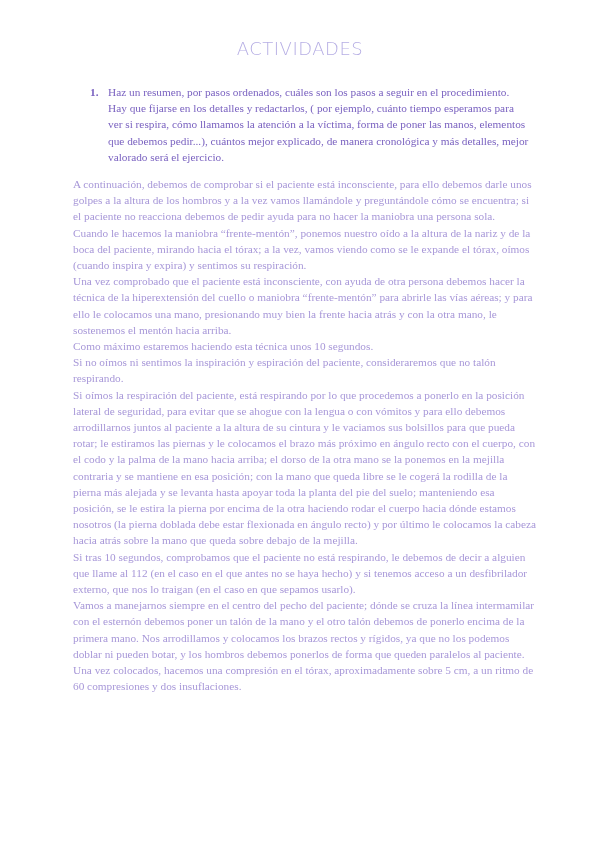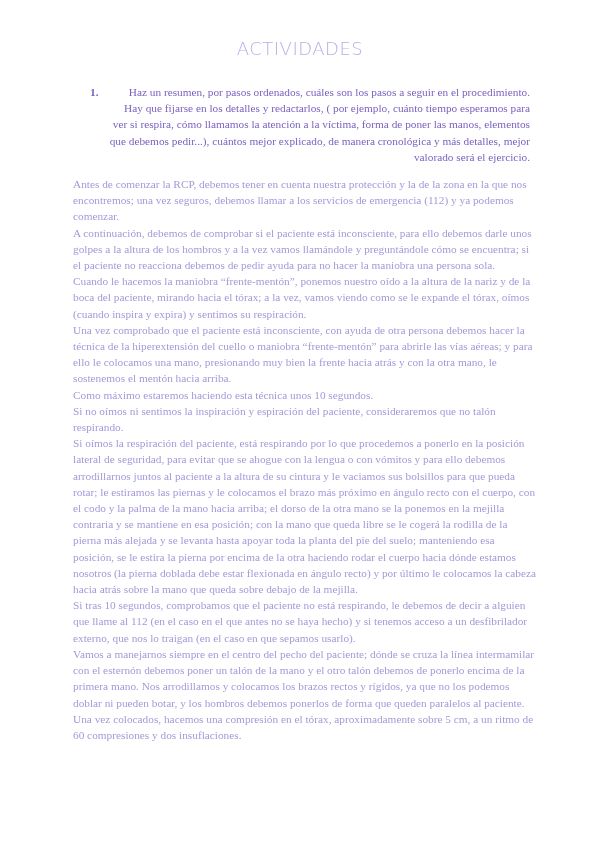--- a/index.html
+++ b/index.html
@@ -9,41 +9,40 @@
     position: absolute; top: 38px; left: 0; width: 600px; text-align: center;
     font-family: "DejaVu Sans", sans-serif; font-size: 18px; letter-spacing: 0.5px;
     color: #b6aee4; font-weight: 300;
   }
   .task {
     position: absolute; left: 90px; top: 84px; width: 440px;
     font-family: "Liberation Serif", serif; font-size: 11.3px; line-height: 16.2px;
     color: #7a62c0;
   }
   .task .num { position: absolute; left: 0; top: 0; font-weight: bold; }
-  .task .text { margin-left: 18px; display: block; text-align: right; }
+  .task .text { margin-left: 18px; display: block; }
   .body {
     position: absolute; left: 73px; top: 176px; width: 465px;
     font-family: "Liberation Serif", serif; font-size: 11.3px; line-height: 16.2px;
     color: #a797d8;
   }
   .body p { margin: 0; }
 </style>
 </head>
 <body>
 
 <div class="page">
   <div class="title">ACTIVIDADES</div>
 
   <div class="task">
     <span class="num">1.</span>
     <span class="text">Haz un resumen, por pasos ordenados, cuáles son los pasos a seguir en el procedimiento. Hay que fijarse en los detalles y redactarlos, ( por ejemplo, cuánto tiempo esperamos para ver si respira, cómo llamamos la atención a la víctima, forma de poner las manos, elementos que debemos pedir...), cuántos mejor explicado, de manera cronológica y más detalles, mejor valorado será el ejercicio.</span>
   </div>
 
   <div class="body">
-    <p>Antes de comenzar la RCP, debemos tener en cuenta nuestra protección y la de la zona en la que nos encontremos; una vez seguros, debemos llamar a los servicios de emergencia (112) y ya podemos comenzar.</p>
     <p>A continuación, debemos de comprobar si el paciente está inconsciente, para ello debemos darle unos golpes a la altura de los hombros y a la vez vamos llamándole y preguntándole cómo se encuentra; si el paciente no reacciona debemos de pedir ayuda para no hacer la maniobra una persona sola.</p>
     <p>Cuando le hacemos la maniobra “frente-mentón”, ponemos nuestro oído a la altura de la nariz y de la boca del paciente, mirando hacia el tórax; a la vez, vamos viendo como se le expande el tórax, oímos (cuando inspira y expira) y sentimos su respiración.</p>
     <p>Una vez comprobado que el paciente está inconsciente, con ayuda de otra persona debemos hacer la técnica de la hiperextensión del cuello o maniobra “frente-mentón” para abrirle las vías aéreas; y para ello le colocamos una mano, presionando muy bien la frente hacia atrás y con la otra mano, le sostenemos el mentón hacia arriba.</p>
     <p>Como máximo estaremos haciendo esta técnica unos 10 segundos.</p>
     <p>Si no oímos ni sentimos la inspiración y espiración del paciente, consideraremos que no talón respirando.</p>
     <p>Si oímos la respiración del paciente, está respirando por lo que procedemos a ponerlo en la posición lateral de seguridad, para evitar que se ahogue con la lengua o con vómitos y para ello debemos arrodillarnos juntos al paciente a la altura de su cintura y le vaciamos sus bolsillos para que pueda rotar; le estiramos las piernas y le colocamos el brazo más próximo en ángulo recto con el cuerpo, con el codo y la palma de la mano hacia arriba; el dorso de la otra mano se la ponemos en la mejilla contraria y se mantiene en esa posición; con la mano que queda libre se le cogerá la rodilla de la pierna más alejada y se levanta hasta apoyar toda la planta del pie del suelo; manteniendo esa posición, se le estira la pierna por encima de la otra haciendo rodar el cuerpo hacia dónde estamos nosotros (la pierna doblada debe estar flexionada en ángulo recto) y por último le colocamos la cabeza hacia atrás sobre la mano que queda sobre debajo de la mejilla.</p>
     <p>Si tras 10 segundos, comprobamos que el paciente no está respirando, le debemos de decir a alguien que llame al 112 (en el caso en el que antes no se haya hecho) y si tenemos acceso a un desfibrilador externo, que nos lo traigan (en el caso en que sepamos usarlo).</p>
     <p>Vamos a manejarnos siempre en el centro del pecho del paciente; dónde se cruza la línea intermamilar con el esternón debemos poner un talón de la mano y el otro talón debemos de ponerlo encima de la primera mano. Nos arrodillamos y colocamos los brazos rectos y rígidos, ya que no los podemos doblar ni pueden botar, y los hombros debemos ponerlos de forma que queden paralelos al paciente.</p>
     <p>Una vez colocados, hacemos una compresión en el tórax, aproximadamente sobre 5 cm, a un ritmo de 60 compresiones y dos insuflaciones.</p>
   </div>

